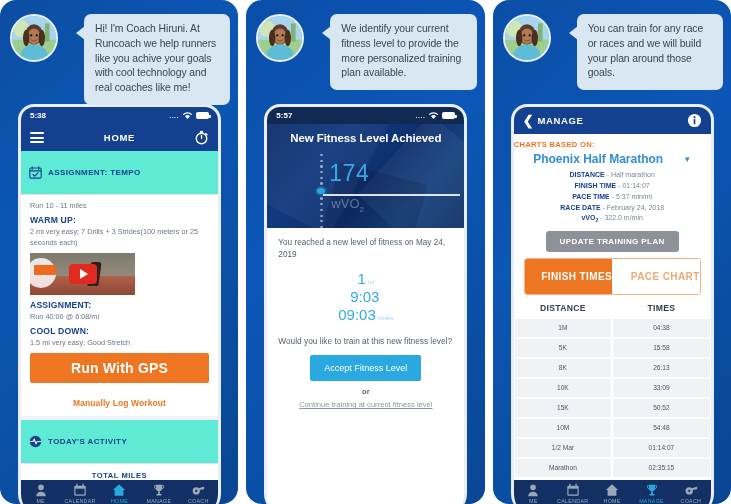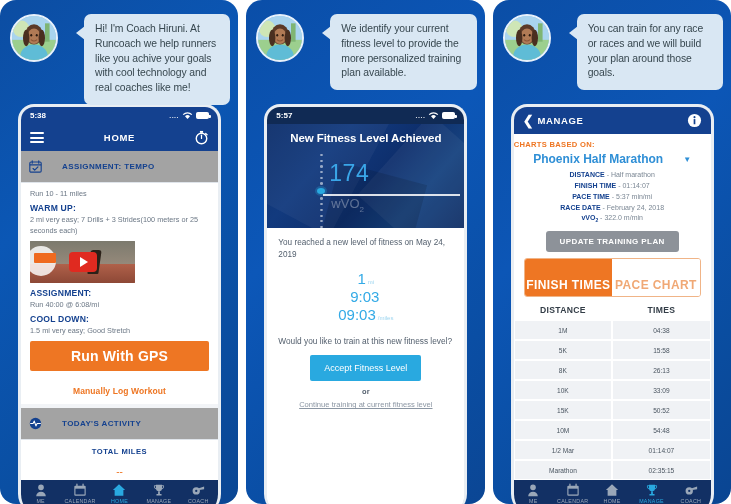--- a/index.html
+++ b/index.html
@@ -154,23 +154,23 @@
     flex: 1 1 auto;
     overflow: hidden;
     background: #f2f4f7;
     display: flex;
     flex-direction: column;
   }
 
   
   .card { background: #fff; margin-bottom: 4px; }
   .card-head {
-    display: flex; align-items: center; gap: 20px;
-    padding: 9px 8px;
-    background: #a3a3a3;
+    display: flex; align-items: center; gap: 6px;
+    padding: 15px 8px;
+    background: #5eead4;
     border-bottom: 1px solid #dfe4ea;
   }
   .card-head .ic { width: 13px; height: 13px; flex: 0 0 13px; }
   .card-head .ic svg { display: block; width: 100%; height: 100%; }
   .card-head .ttl {
     font-size: 8px; font-weight: bold; color: #14418f; letter-spacing: .4px;
   }
   .card-body { padding: 6px 9px 8px; }
   .line-sm { font-size: 7.3px; color: #6b7785; line-height: 1.5; margin-bottom: 3px; }
   .lbl-bold { font-size: 8.6px; font-weight: bold; color: #14418f; margin: 3px 0 2px; letter-spacing: .2px; }
@@ -314,21 +314,21 @@
   .meta b { color: #14418f; font-weight: bold; }
   .meta sub { font-size: 5px; }
   .btn-grey {
     display: block; margin: 5px auto 6px;
     background: #8d9299; color: #fff;
     font-size: 8px; font-weight: bold;
     padding: 6px 14px; border: none; border-radius: 3px;
     letter-spacing: .4px; cursor: pointer;
   }
   .segs { display: flex; margin: 0 10px 6px; border: 1px solid #f0b487; border-radius: 3px; overflow: hidden; }
-  .seg { flex: 1; text-align: center; font-size: 12px; font-weight: bold; padding: 19px 0; letter-spacing: .4px; cursor: pointer; }
+  .seg { flex: 1; text-align: right; font-size: 10px; font-weight: bold; padding: 12px 0; letter-spacing: .4px; cursor: pointer; }
   .seg.on { background: #ee7623; color: #fff; }
   .seg.off { background: #fff; color: #f0a875; }
   .thead { display: flex; padding: 2px 0 5px; }
   .thead div { flex: 1; text-align: center; font-size: 8.6px; font-weight: bold; color: #333d47; letter-spacing: .3px; }
   .trow { display: flex; }
   .trow div {
     flex: 1; text-align: center; font-size: 6.6px; color: #4a5560;
     padding: 5.5px 0; background: #f0f2f5; border: 1px solid #fff;
   }
 </style>

